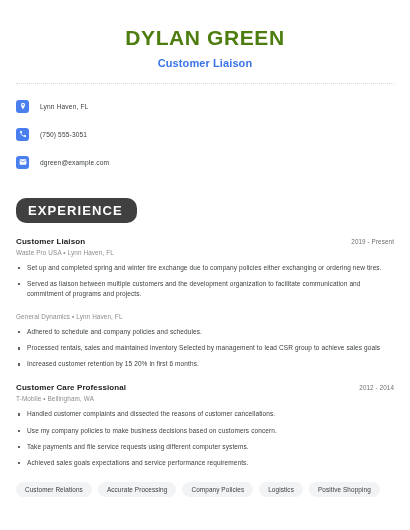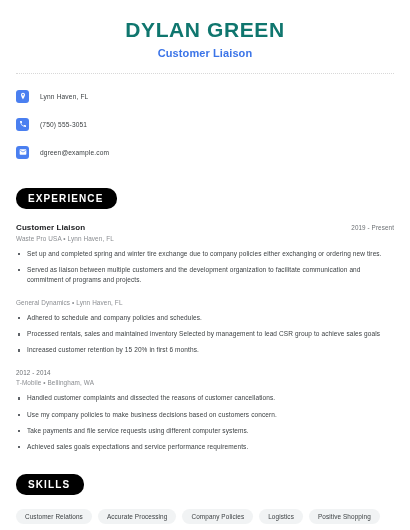--- a/index.html
+++ b/index.html
@@ -25,23 +25,23 @@
 
   
   .header {
     text-align: center;
     padding: 18px 16px 0 16px;
   }
   .name {
     font-size: 21px;
     font-weight: bold;
     letter-spacing: 0.6px;
-    color: #0f766e;
+    color: #4d7c0f;
     line-height: 1.1;
-    margin: 0;
+    margin: 8px;
   }
   .job-title {
     font-size: 11px;
     font-weight: bold;
     color: #3b74e8;
     margin-top: 6px;
     letter-spacing: 0.1px;
   }
   .divider {
     margin: 14px 16px 0 16px;
@@ -77,23 +77,23 @@
     color: #3c4043;
     letter-spacing: 0.15px;
   }
 
   
   .section {
     padding: 0 16px;
   }
   .sec-badge {
     display: inline-block;
-    background: #000000;
+    background: #404040;
     color: #ffffff;
-    font-size: 10px;
+    font-size: 13px;
     font-weight: bold;
     letter-spacing: 1.1px;
     padding: 5px 14px 5px 12px;
     border-radius: 10px;
   }
   .sec-head-exp { margin-top: 26px; }
   .sec-head-skills { margin-top: 22px; }
 
   
   .entry { margin-top: 14px; }
@@ -225,36 +225,34 @@
       <div class="entry-org">General Dynamics • Lynn Haven, FL</div>
       <ul class="bullets">
         <li>Adhered to schedule and company policies and schedules.</li>
         <li>Processed rentals, sales and maintained inventory Selected by management to lead CSR group to achieve sales goals</li>
         <li>Increased customer retention by 15 20% in first 6 months.</li>
       </ul>
     </div>
 
     <div class="entry">
       <div class="entry-top">
+        <span class="entry-role">Customer Care Professional</span>
         <span class="entry-dates">2012 - 2014</span>
       </div>
       <div class="entry-org">T-Mobile • Bellingham, WA</div>
       <ul class="bullets">
         <li>Handled customer complaints and dissected the reasons of customer cancellations.</li>
         <li>Use my company policies to make business decisions based on customers concern.</li>
         <li>Take payments and file service requests using different computer systems.</li>
         <li>Achieved sales goals expectations and service performance requirements.</li>
       </ul>
     </div>
   </div>
 
   <div class="section">
-    <div class="sec-head-skills">
-      <span class="sec-badge">SKILLS</span>
-    </div>
     <div class="chips">
       <span class="chip">Customer Relations</span>
       <span class="chip">Accurate Processing</span>
       <span class="chip">Company Policies</span>
       <span class="chip">Logistics</span>
       <span class="chip">Positive Shopping</span>
 
     </div>
   </div>
 

